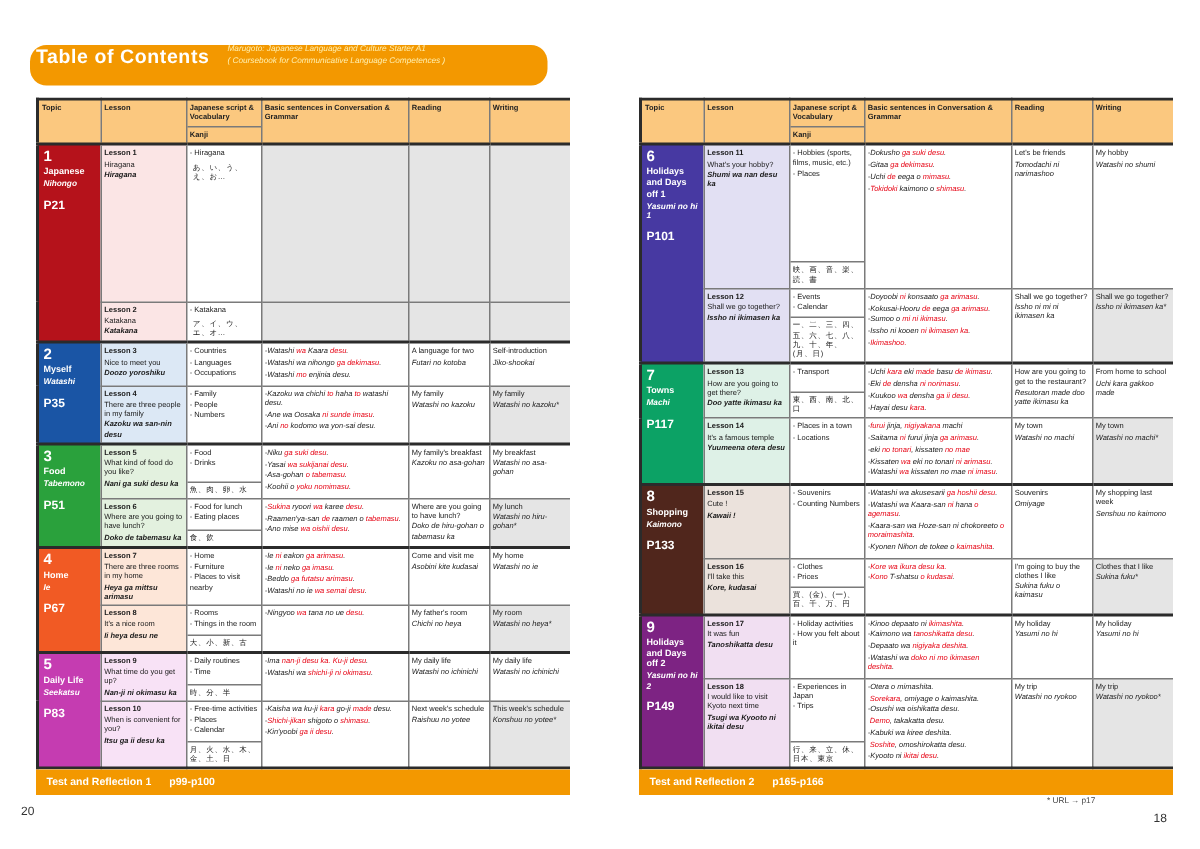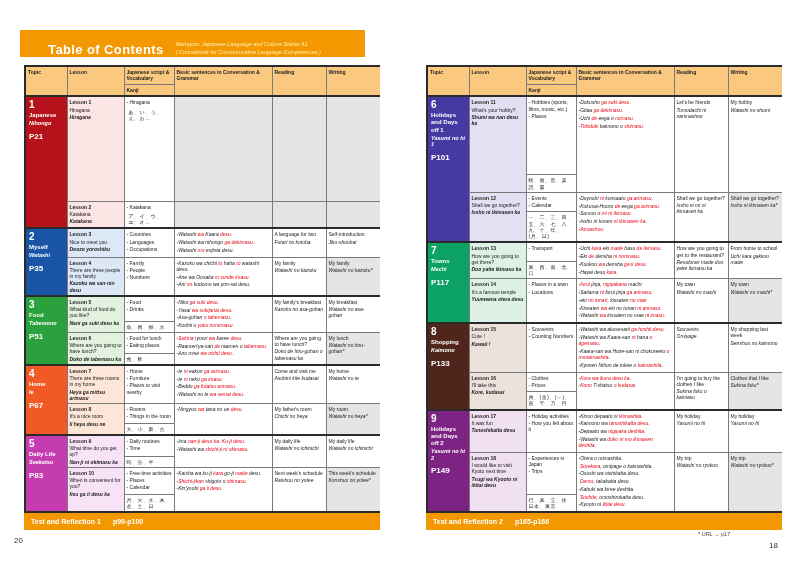--- a/index.html
+++ b/index.html
@@ -4,21 +4,21 @@
 <style>
   html,body{margin:0;padding:0;}
   body{
     width:800px;height:566px;position:relative;background:#ffffff;
     font-family:"Liberation Sans",sans-serif;color:#1a1a1a;overflow:hidden;
   }
   
   .titlebar{
     position:absolute;left:20px;top:30px;width:345px;height:27px;
     background:var(--accent-orange,#f39800);color:#fff;
-    display:flex;align-items:flex-end;box-sizing:border-box;padding-left:28px;
+    display:flex;align-items:flex-start;box-sizing:border-box;padding-left:4px;border-radius:11px;
   }
   .titlebar .t{font-size:13px;font-weight:bold;letter-spacing:.4px;white-space:nowrap;}
   .titlebar .sub{margin-left:12px;font-size:5.5px;font-style:italic;color:#ffefad;line-height:1.45;}
   
   .tablewrap{position:absolute;top:65px;width:356px;height:448px;overflow:hidden;}
   #p0{left:24px;} #p1{left:426px;}
   table.toc{border-collapse:collapse;table-layout:fixed;width:356px;height:448px;border:2px solid #2b2b2b;}
   .c-topic{width:42px}.c-lesson{width:57px}.c-script{width:50px}.c-sent{width:98px}.c-read{width:54px}.c-write{width:55px}
   td,th{border:1px solid #7a7a7a;vertical-align:top;padding:2px 2px;font-size:5px;line-height:1.25;word-wrap:break-word;}
   thead th{background:var(--table-header-bg,#fbc87f);text-align:left;font-weight:bold;color:#222;border-bottom:2px solid #2b2b2b;}

